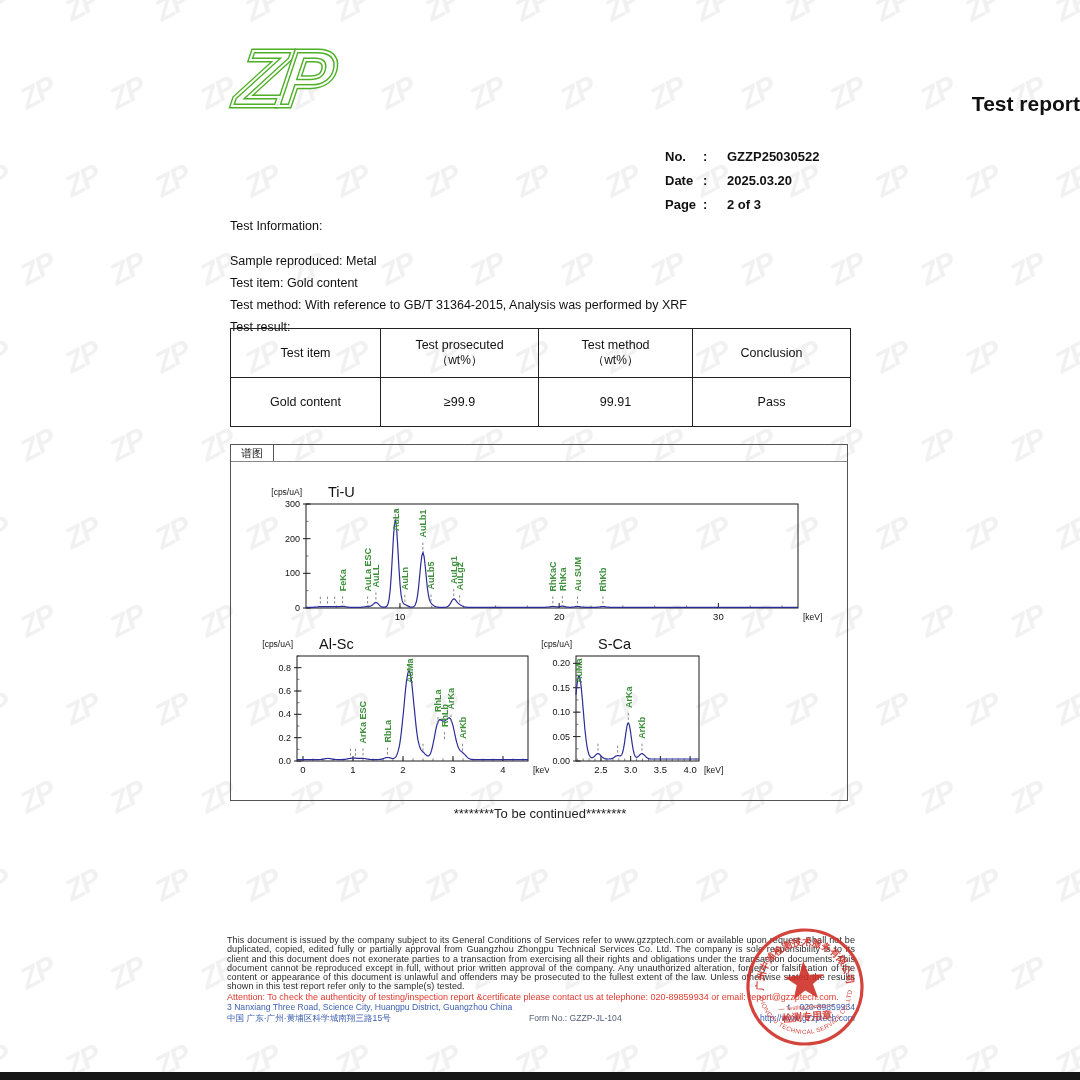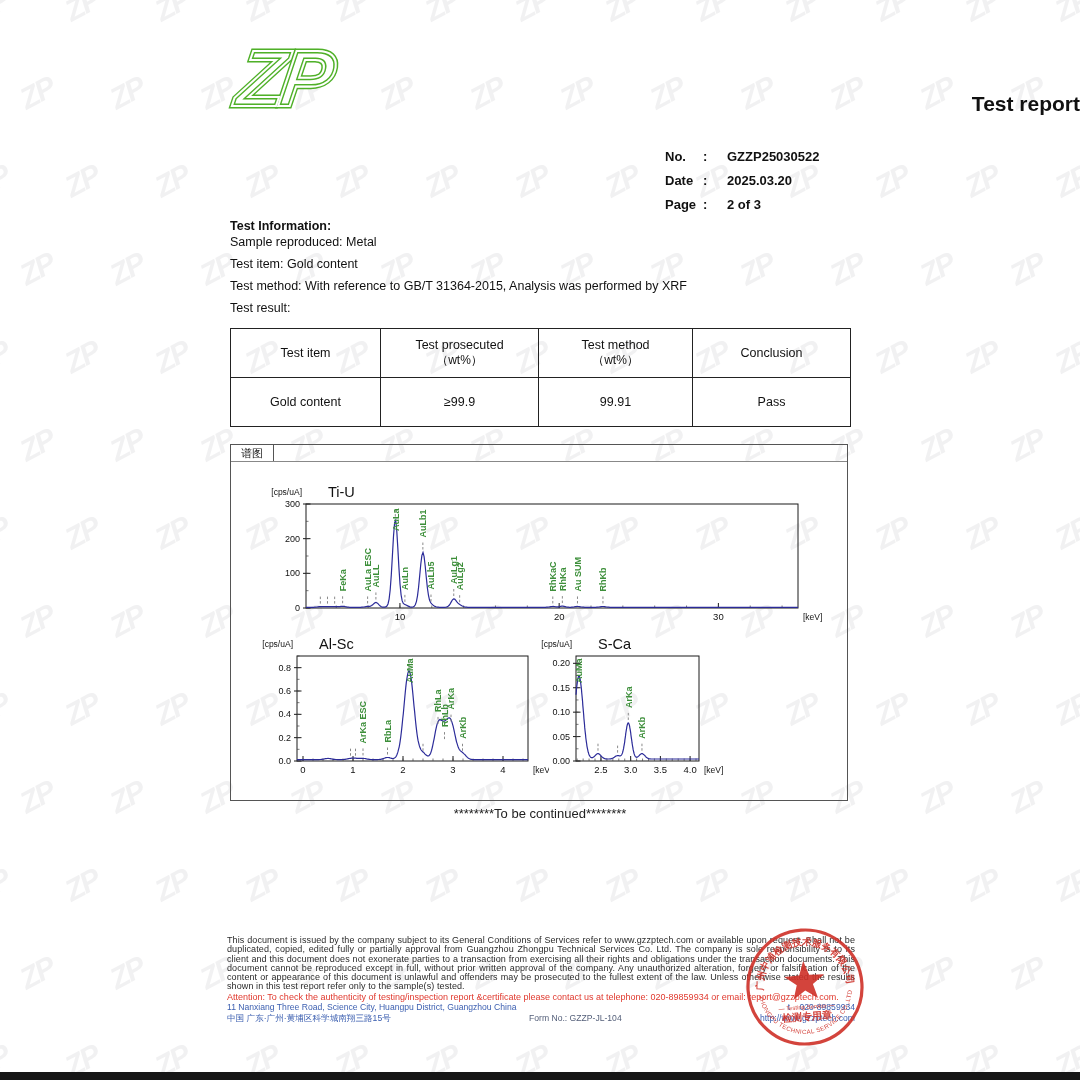--- a/index.html
+++ b/index.html
@@ -13,21 +13,21 @@
   #logo{position:absolute;left:220px;top:34px;}
   .company{position:absolute;left:0;right:0;top:60px;text-align:center;font-weight:bold;font-size:16px;}
   .report-title{position:absolute;left:0;right:0;top:92px;text-align:right;font-weight:bold;font-size:21px;}
   
   #meta{position:absolute;left:665px;top:149px;font-size:13px;font-weight:bold;}
   .meta-row{display:flex;margin-bottom:9px;}
   .meta-row .lbl{width:38px;}
   .meta-row .sep{width:24px;}
   
   #info{position:absolute;left:230px;top:219px;font-size:12.5px;}
-  #info .head{font-weight:bold;margin-bottom:3px;}
+  #info .head{font-weight:normal;margin-bottom:22px;}
   #info .line{margin-bottom:9px;line-height:13px;}
   
   #rtable{position:absolute;left:230px;top:328px;border-collapse:collapse;table-layout:fixed;width:620px;}
   #rtable td{border:1px solid #222;text-align:center;vertical-align:middle;font-size:12.5px;height:48px;padding:0;}
   #rtable .l2{font-size:12px;}
   
   #panel{position:absolute;left:230px;top:444px;width:616px;height:355px;border:1px solid #555;}
   #panel-tab{position:absolute;left:0;top:0;width:42px;height:16px;border-right:1px solid #555;
              font-size:11px;line-height:16px;text-align:center;color:#222;}
   #panel-hline{position:absolute;left:0;top:16px;right:0;border-top:1px solid #888;}
@@ -519,21 +519,21 @@
           <text x="109.45652173913041" y="105.67441860465117" font-size="9" font-weight="600" fill="#3d8f3a" transform="rotate(-90 109.45652173913041 105.67441860465117)">ArKb</text>
         </svg></div>
   </div>
 
   <div id="continued">********To be continued********</div>
 
   <div id="footer">
     <div id="legal">This document is issued by the company subject to its General Conditions of Services refer to www.gzzptech.com or available upon request. Shall not be duplicated, copied, edited fully or partially approval from Guangzhou Zhongpu Technical Services Co. Ltd. The company is sole responsibility is to its client and this document does not exonerate parties to a transaction from exercising all their rights and obligations under the transaction documents. This document cannot be reproduced except in full, without prior written approval of the company. Any unauthorized alteration, forgery or falsification of the content or appearance of this document is unlawful and offenders may be prosecuted to the fullest extent of the law. Unless otherwise stated the results shown in this test report refer only to the sample(s) tested.</div>
     <div id="attention">Attention: To check the authenticity of testing/inspection report &amp;certificate please contact us at telephone: 020-89859934 or email: report@gzzptech.com.</div>
     <div class="contact-row">
-      <span>11 Nanxiang Three Road, Science City, Huangpu District, Guangzhou China</span>
+      <span>3 Nanxiang Three Road, Science City, Huangpu District, Guangzhou China</span>
       <span class="phone">t    020-89859934</span>
     </div>
     <div class="contact-row">
       <span>中国 广东·广州·黄埔区科学城南翔三路15号</span>
       <span class="formno">Form No.: GZZP-JL-104</span>
       <span>http://www.gzzptech.com</span>
     </div>
   </div>
 
   <svg id="stamp" width="134" height="134" viewBox="0 0 134 134">

